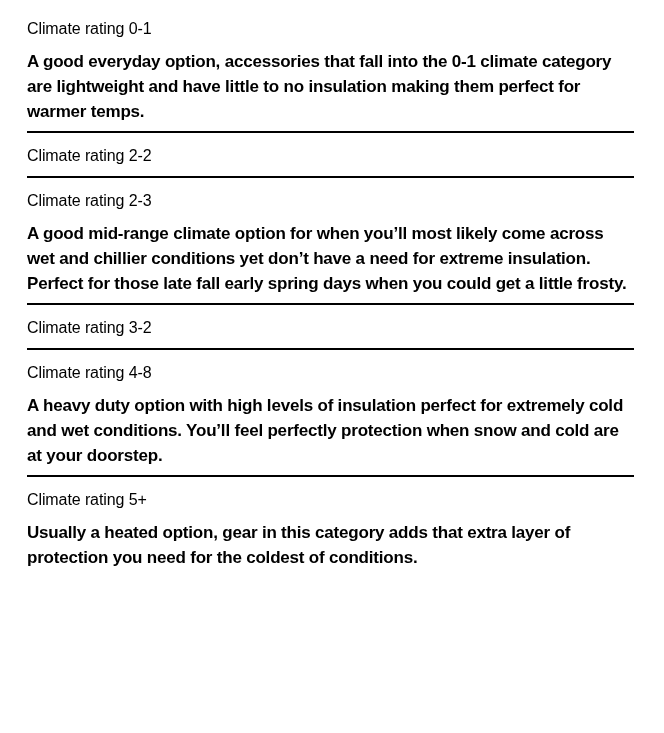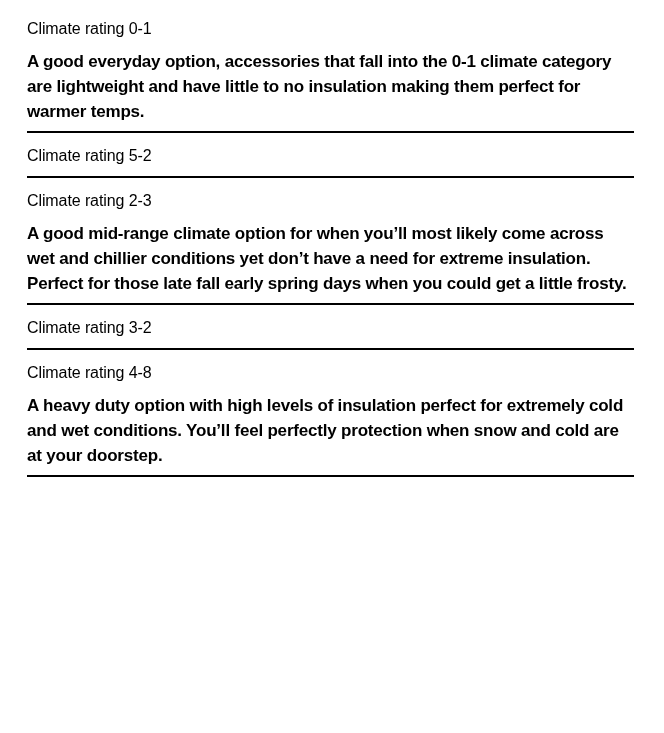--- a/index.html
+++ b/index.html
@@ -45,35 +45,39 @@
 
 <div class="doc">
 
   <div class="section">
     <h2>Climate rating 0-1</h2>
     <p>A good everyday option, accessories that fall into the 0-1 climate category are lightweight and have little to no insulation making them perfect for warmer temps.</p>
     <hr class="divider">
   </div>
 
   <div class="section">
-    <h2>Climate rating 5-2</h2>
+    <h2>Climate rating 2-2</h2>
     <hr class="divider">
   </div>
 
   <div class="section">
     <h2>Climate rating 2-3</h2>
     <p>A good mid-range climate option for when you’ll most likely come across wet and chillier conditions yet don’t have a need for extreme insulation. Perfect for those late fall early spring days when you could get a little frosty.</p>
     <hr class="divider">
   </div>
 
   <div class="section">
     <h2>Climate rating 3-2</h2>
     <hr class="divider">
   </div>
 
   <div class="section">
     <h2>Climate rating 4-8</h2>
     <p>A heavy duty option with high levels of insulation perfect for extremely cold and wet conditions. You’ll feel perfectly protection when snow and cold are at your doorstep.</p>
     <hr class="divider">
   </div>
 
+  <div class="section">
+    <h2>Climate rating 5+</h2>
+    <p>Usually a heated option, gear in this category adds that extra layer of protection you need for the coldest of conditions.</p>
+  </div>
 
 </div>
 
 </body></html>

